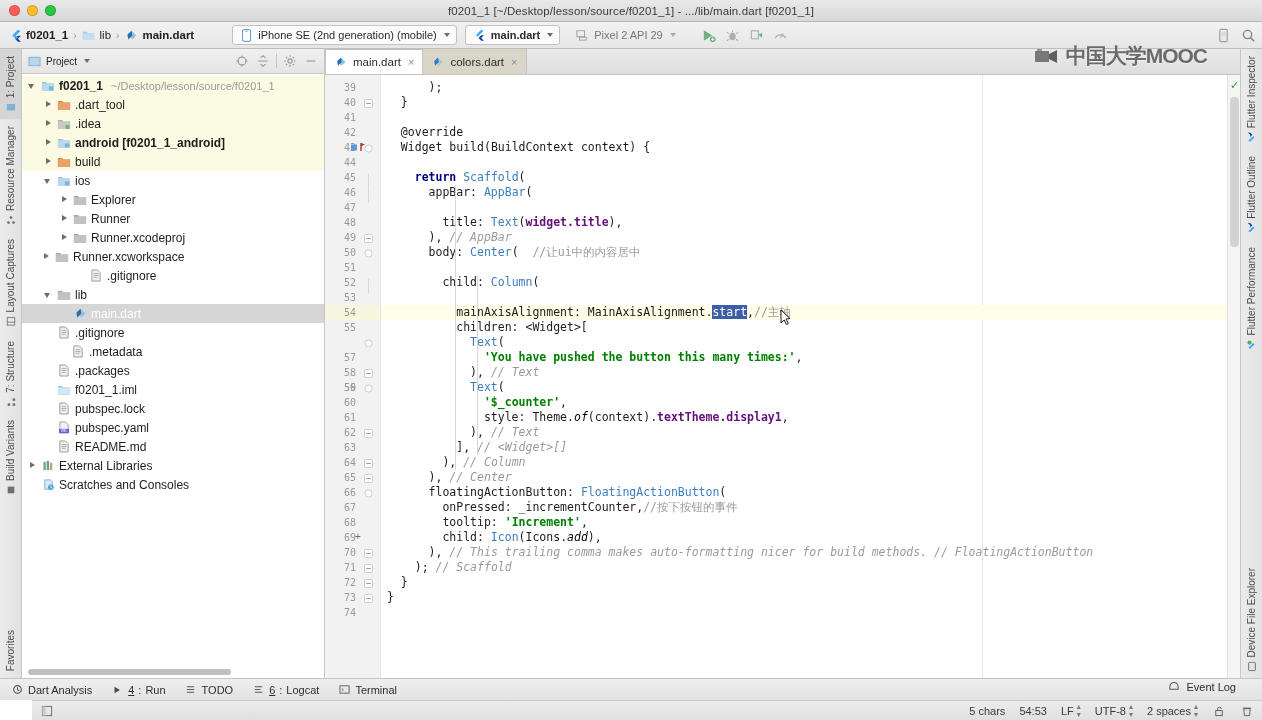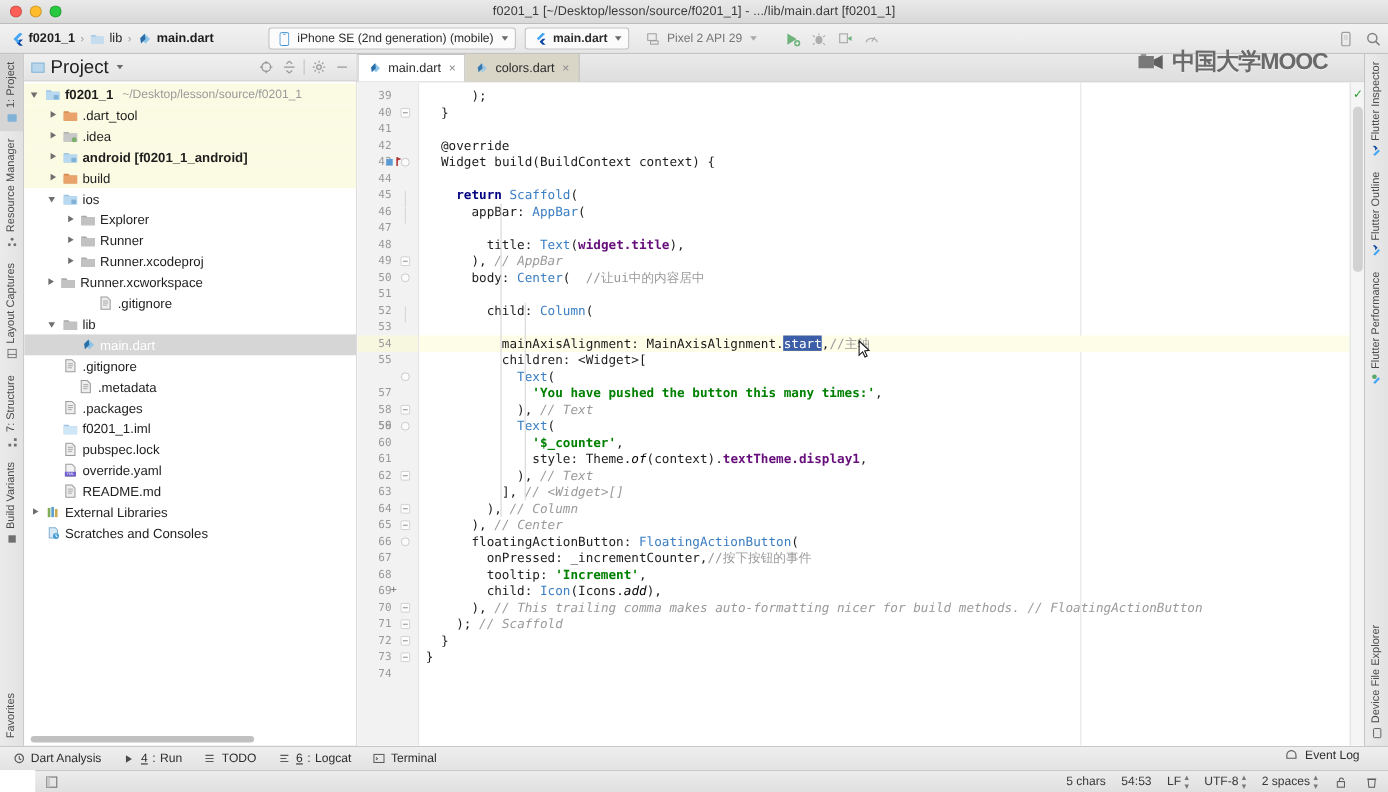--- a/index.html
+++ b/index.html
@@ -83,21 +83,21 @@
     background: #ffffff;
     border-right: 1px solid #c6c6c6;
     display: flex; flex-direction: column; min-height: 0;
   }
   .panel-head {
     height: 25px; flex: 0 0 25px;
     background: linear-gradient(#f0f0f0,#e4e4e4);
     border-bottom: 1px solid #c9c9c9;
     display: flex; align-items: center; padding: 0 5px; gap: 5px;
   }
-  .panel-title { font-size: 17px; display:flex; align-items:center; gap:5px; }
+  .panel-title { font-size: 10px; display:flex; align-items:center; gap:5px; }
   .ph-spacer { flex: 1 1 auto; }
   .ph-ico { width: 16px; height: 16px; opacity:.62; display:inline-flex; align-items:center; justify-content:center;}
   .ph-div { width:1px; height:14px; background:#c4c4c4; }
 
   .tree { flex: 1 1 auto; overflow: hidden; padding-top: 2px; font-size: 12px; }
   .node {
     display: flex; align-items: center; height: 19px; gap: 4px;
     white-space: nowrap;
   }
   .node.hl { background: #fbfbe4; }
@@ -261,21 +261,21 @@
         <span class="fico">
           <svg width="13" height="13" viewBox="0 0 16 16">
               <path d="M3 7 8 2l6 6-5 5-6-6z" fill="#8ec4e8"></path>
               <path d="M8 2 3 7l1 6 5-5z" fill="#2a6ea8"></path>
             </svg>
         </span>
         <span>main.dart</span>
       </span>
     </div>
 
-    <div style="margin-left:50px; display:flex; align-items:center; gap:8px;">
+    <div style="margin-left:38px; display:flex; align-items:center; gap:8px;">
       <div class="tb-combo">
         <span class="fico">
           <svg width="9" height="13" viewBox="0 0 10 14">
               <rect x=".5" y=".5" width="9" height="13" rx="1.6" fill="none" stroke="#3b8fd4"></rect>
               <rect x="3.6" y="1.8" width="2.8" height=".7" fill="#3b8fd4"></rect>
             </svg>
         </span>
         <span>iPhone SE (2nd generation) (mobile)</span>
         <span class="caret"></span>
       </div>
@@ -635,21 +635,21 @@
           </div>
           <div class="node" style="padding-left: 22px;">
             <span class="arrow"></span>
             <span class="fico">
               <svg width="12" height="13" viewBox="0 0 13 14">
                 <path d="M2 1h6l3 3v9H2z" fill="#f2f2f2" stroke="#9a9a9a"></path>
                 <rect x="1" y="8.5" width="11" height="4.5" fill="#6f5fd0"></rect>
                 <text x="6.3" y="12" font-size="3.6" fill="#fff" text-anchor="middle" font-family="sans-serif">YML</text>
               </svg>
             </span>
-            <span class="nlabel">override.yaml</span>
+            <span class="nlabel">pubspec.yaml</span>
           </div>
           <div class="node" style="padding-left: 22px;">
             <span class="arrow"></span>
             <span class="fico">
               <svg width="12" height="13" viewBox="0 0 13 14">
                 <path d="M2 1h6l3 3v9H2z" fill="#eeeeee" stroke="#9a9a9a"></path>
                 <path d="M4 5h5M4 7h5M4 9h4" stroke="#9a9a9a" stroke-width=".8"></path>
               </svg>
             </span>
             <span class="nlabel">README.md</span>

